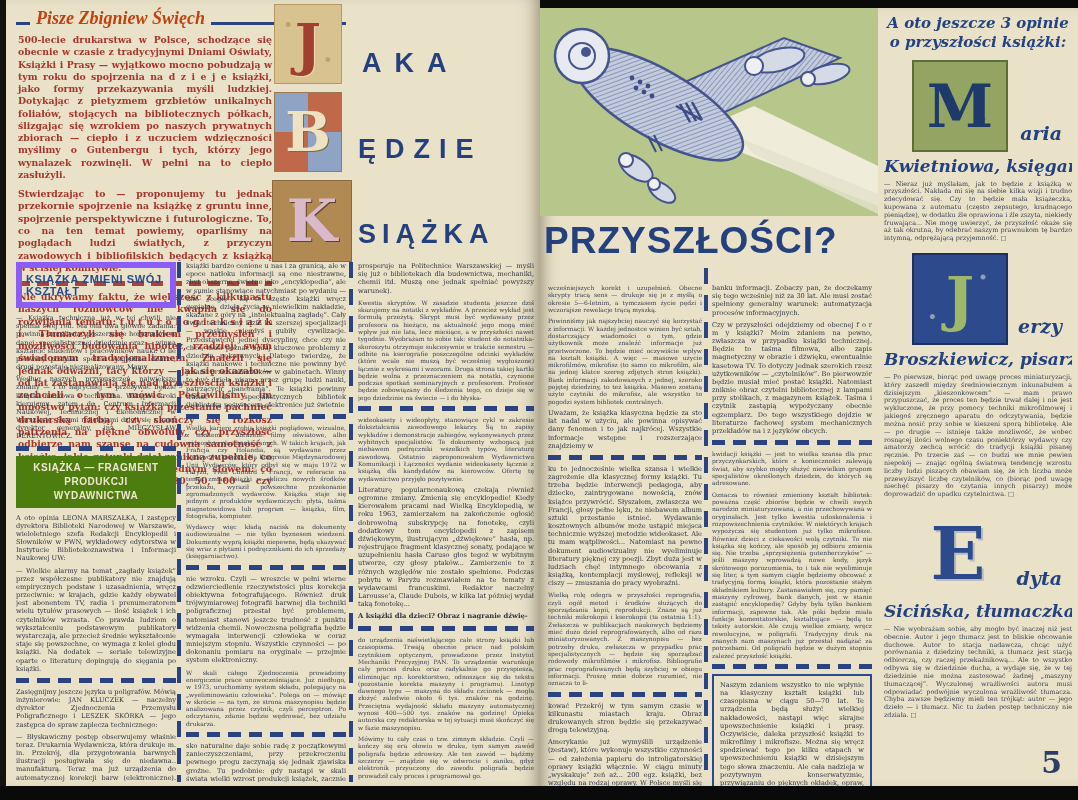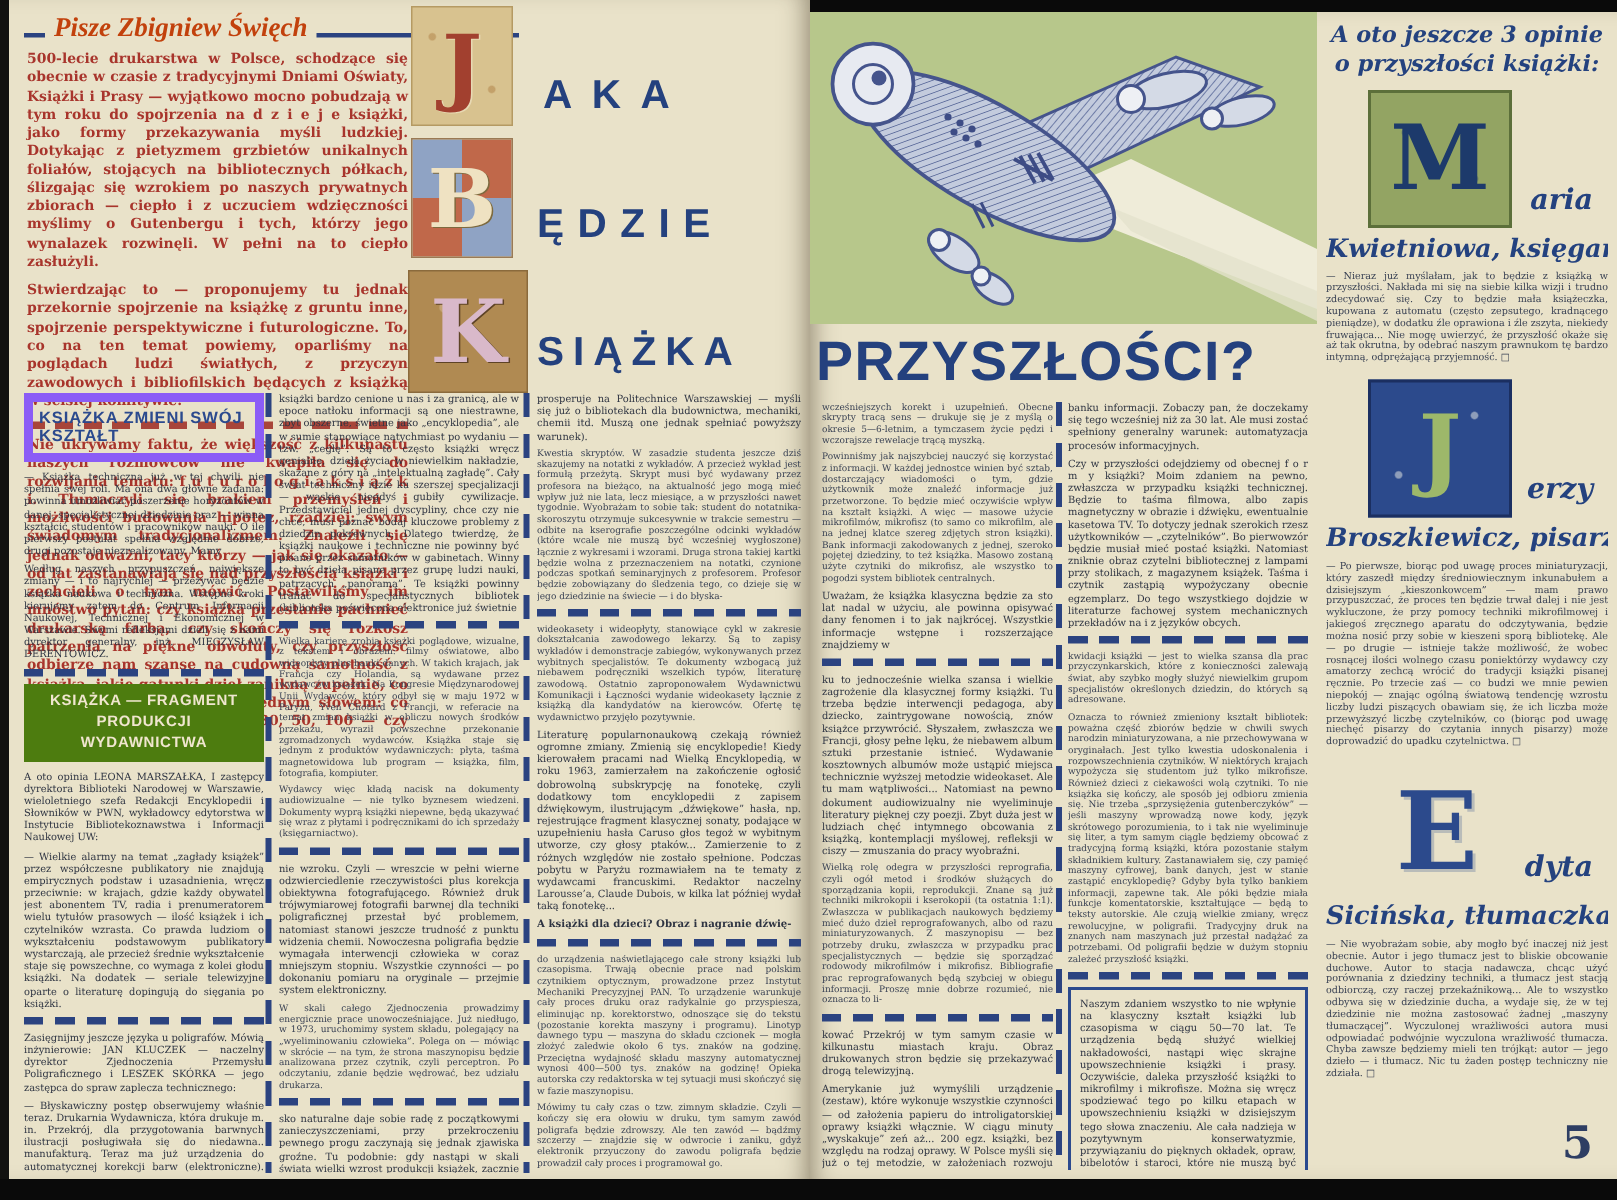--- a/index.html
+++ b/index.html
@@ -65,21 +65,21 @@
   .h-tan{background:#d59a54;color:#23407d;text-align:center;font:bold 11px "Liberation Sans",sans-serif;
          padding:6px 4px;margin:4px 0 6px;letter-spacing:.8px;border:1px solid #b27a36;}
   .vsep{position:absolute;width:4px;background:repeating-linear-gradient(180deg,#2b4380 0 16px,transparent 16px 27px);}
   .page-left .vsep{top:262px;height:520px;}
   .v1{left:171px;} .v2{left:343px;}
 
   
   .illo{position:absolute;left:0;top:0;width:338px;height:208px;background:#b7c78b;overflow:hidden;}
   .headline{position:absolute;left:4px;top:212px;width:334px;color:#24417e;
             font:bold 37px "Liberation Sans",sans-serif;letter-spacing:1px;white-space:nowrap;}
-  .page-right .col{top:260px;height:512px;}
+  .page-right .col{top:276px;height:512px;}
   .ca{left:8px;width:154px;}
   .cb{left:172px;width:160px;}
   .v3{left:164px;top:260px;height:512px;}
 
   
   .opinions{position:absolute;left:344px;top:4px;width:188px;height:768px;overflow:hidden;}
   .op-header{font:bold italic 15px/1.25 "DejaVu Serif",cursive;color:#24427f;text-align:center;margin:2px 0 8px;}
   .op{position:relative;margin-bottom:10px;}
   .op-init{width:92px;height:88px;margin:2px 0 0 28px;display:flex;align-items:center;justify-content:center;
            font-family:"DejaVu Serif",serif;font-weight:bold;}

